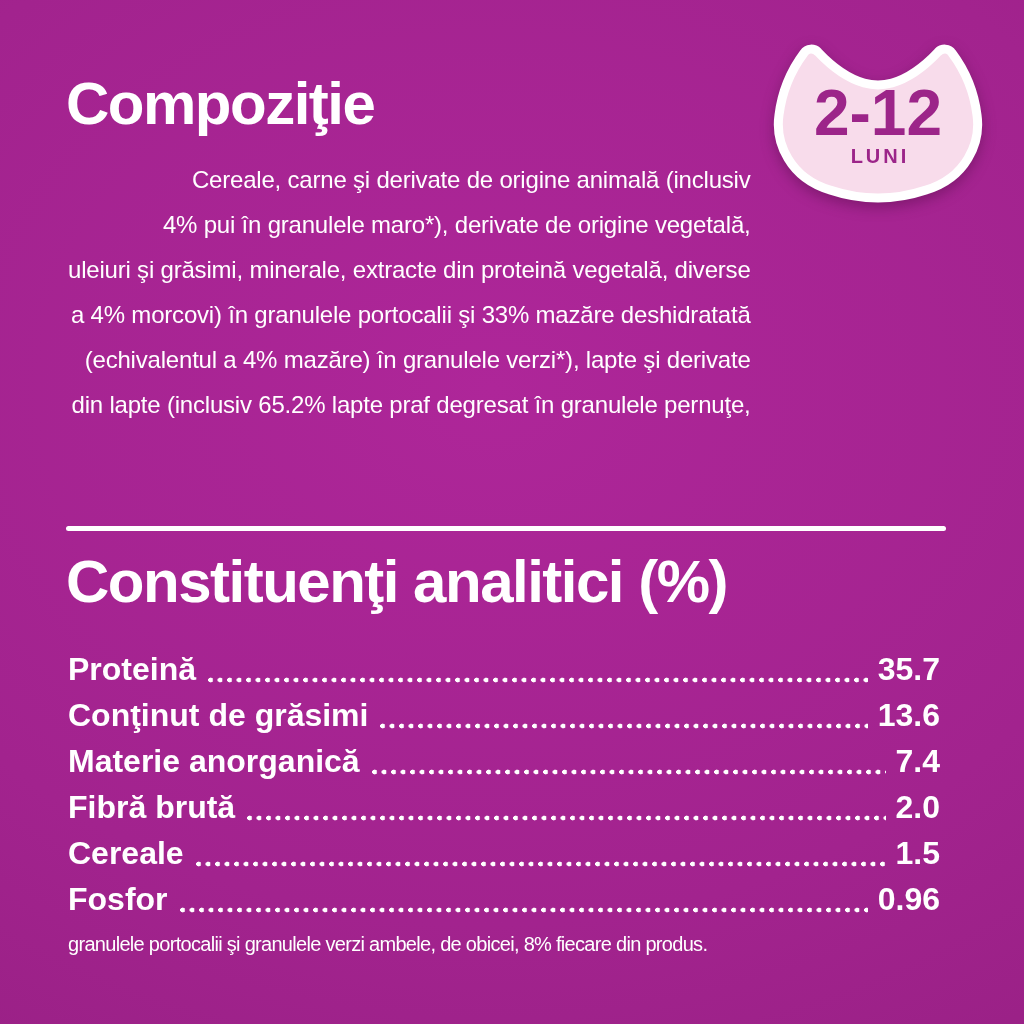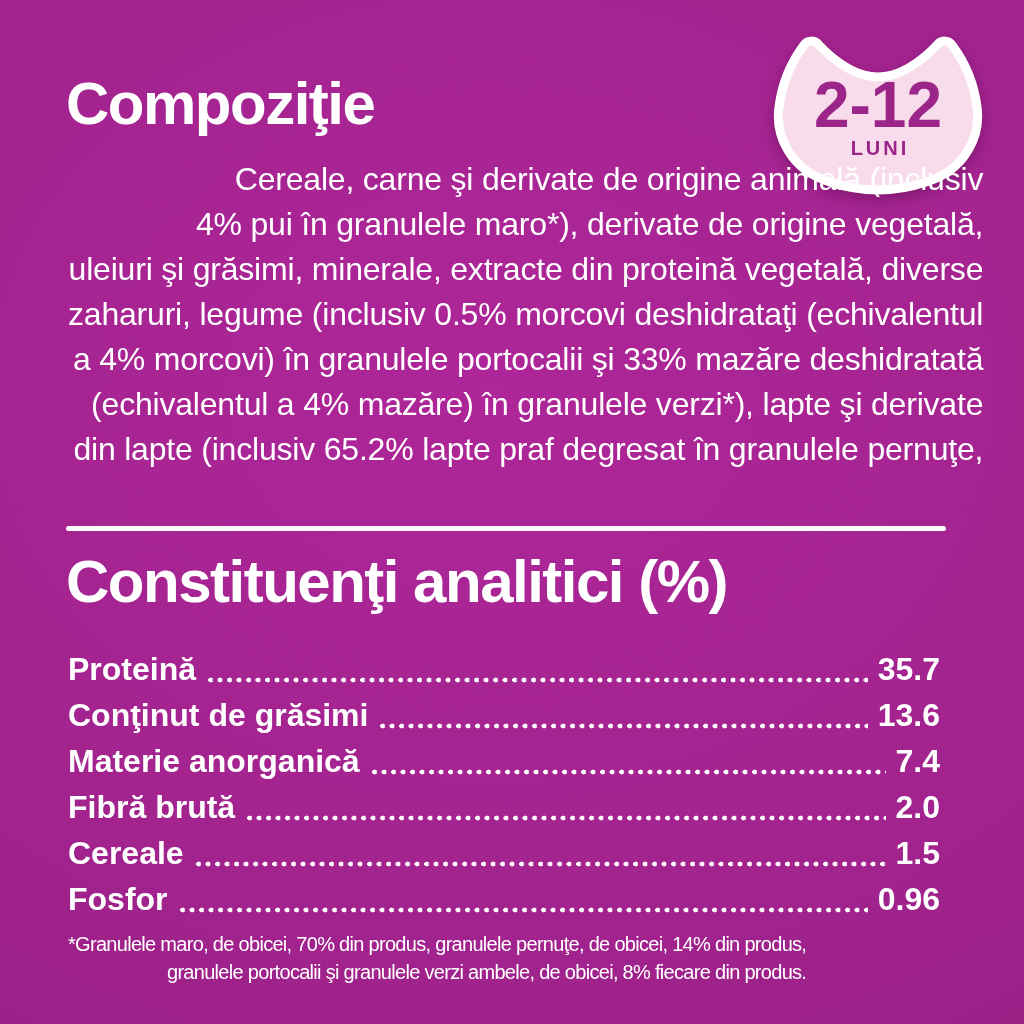--- a/index.html
+++ b/index.html
@@ -26,21 +26,21 @@
     letter-spacing: -1.5px;
     line-height: 1;
     white-space: nowrap;
   }
   .h1 { top: 74px; }
   .h2 { top: 552px; }
 
   .badge {
     position: absolute;
     left: 763px;
-    top: 28px;
+    top: 36px;
     width: 230px;
     height: 169px;
     filter: drop-shadow(0 5px 7px rgba(70, 8, 60, 0.40));
   }
   .badge svg { display: block; width: 230px; height: 169px; }
   .cat-shape {
     fill: #f8dceb;
     stroke: #ffffff;
     stroke-width: 9;
     stroke-linejoin: round;
@@ -56,21 +56,21 @@
     font-family: "Liberation Sans", sans-serif;
     font-weight: bold;
     font-size: 20px;
     letter-spacing: 3px;
   }
 
   .body-text {
     position: absolute;
     left: 68px;
     top: 157px;
-    font-size: 32px;
+    font-size: 24px;
     line-height: 45px;
     letter-spacing: -0.2px;
     white-space: nowrap;
   }
 
   .divider {
     position: absolute;
     left: 66px;
     top: 526px;
     width: 880px;
@@ -137,21 +137,20 @@
         C 44 5, 37 5, 34 10 Z"></path>
       <text class="age-text" x="108" y="92" text-anchor="middle">2-12</text>
       <text class="unit-text" x="110" y="120" text-anchor="middle">LUNI</text>
     </svg>
   </div>
 
   <div class="body-text">
     <div>Cereale, carne şi derivate de origine animală (inclusiv</div>
     <div>4% pui în granulele maro*), derivate de origine vegetală,</div>
     <div>uleiuri şi grăsimi, minerale, extracte din proteină vegetală, diverse</div>
-    <div>zaharuri, legume (inclusiv 0.5% morcovi deshidrataţi (echivalentul</div>
     <div>a 4% morcovi) în granulele portocalii şi 33% mazăre deshidratată</div>
     <div>(echivalentul a 4% mazăre) în granulele verzi*), lapte şi derivate</div>
     <div>din lapte (inclusiv 65.2% lapte praf degresat în granulele pernuţe,</div>
   </div>
 
   <div class="divider"></div>
 
   <h2 class="h2">Constituenţi analitici (%)</h2>
 
   <div class="rows">
@@ -181,17 +180,16 @@
       <span>1.5</span>
     </div>
     <div class="row">
       <span>Fosfor</span>
       <span class="leader"></span>
       <span>0.96</span>
     </div>
   </div>
 
   <div class="footnote">
-    <div>*Granulele maro, de obicei, 70% din produs, granulele pernuţe, de obicei, 14% din produs,</div>
     <div>granulele portocalii şi granulele verzi ambele, de obicei, 8% fiecare din produs.</div>
   </div>
 
 </div>
 
 </body></html>

